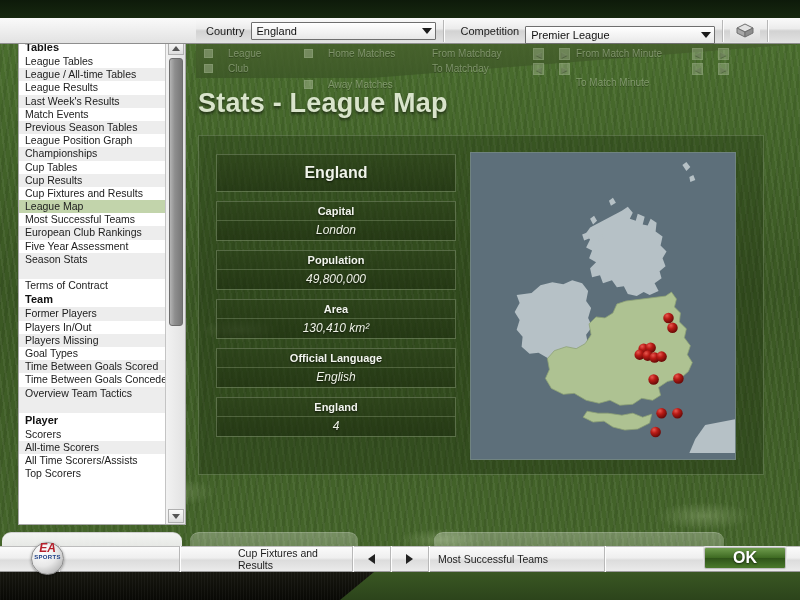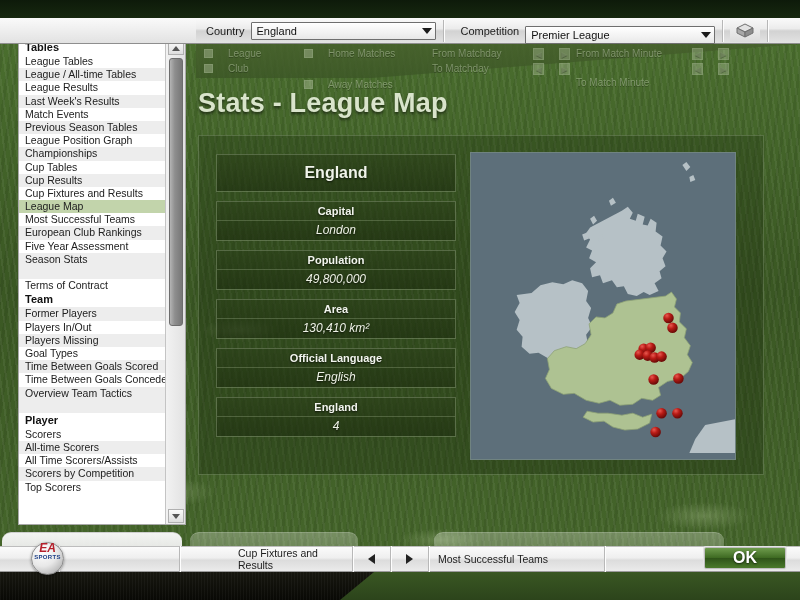--- a/index.html
+++ b/index.html
@@ -386,21 +386,20 @@
         <div class="side-row alt">Players Missing</div>
         <div class="side-row">Goal Types</div>
         <div class="side-row alt">Time Between Goals Scored</div>
         <div class="side-row">Time Between Goals Conceded</div>
         <div class="side-row alt">Overview Team Tactics</div>
         <div class="side-row blank">&nbsp;</div>
         <div class="side-row grp">Player</div>
         <div class="side-row">Scorers</div>
         <div class="side-row alt">All-time Scorers</div>
         <div class="side-row">All Time Scorers/Assists</div>
-        <div class="side-row alt">Scorers by Competition</div>
         <div class="side-row">Top Scorers</div>
       </div>
     <div class="sbar">
       <div class="sbtn up">
           <i></i>
         </div>
       <div class="sthumb"></div>
       <div class="sbtn down">
           <i></i>
         </div>

